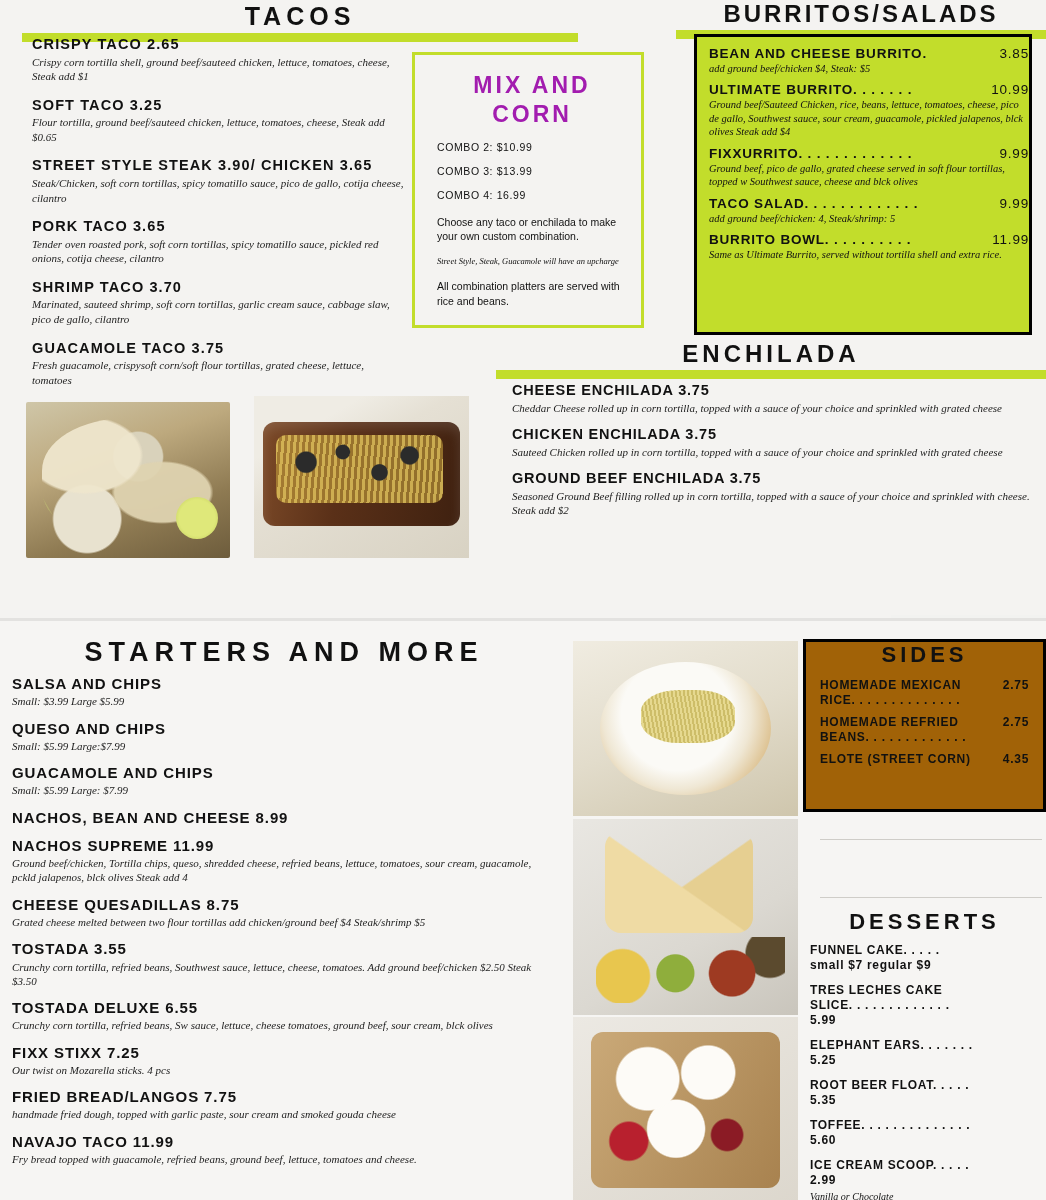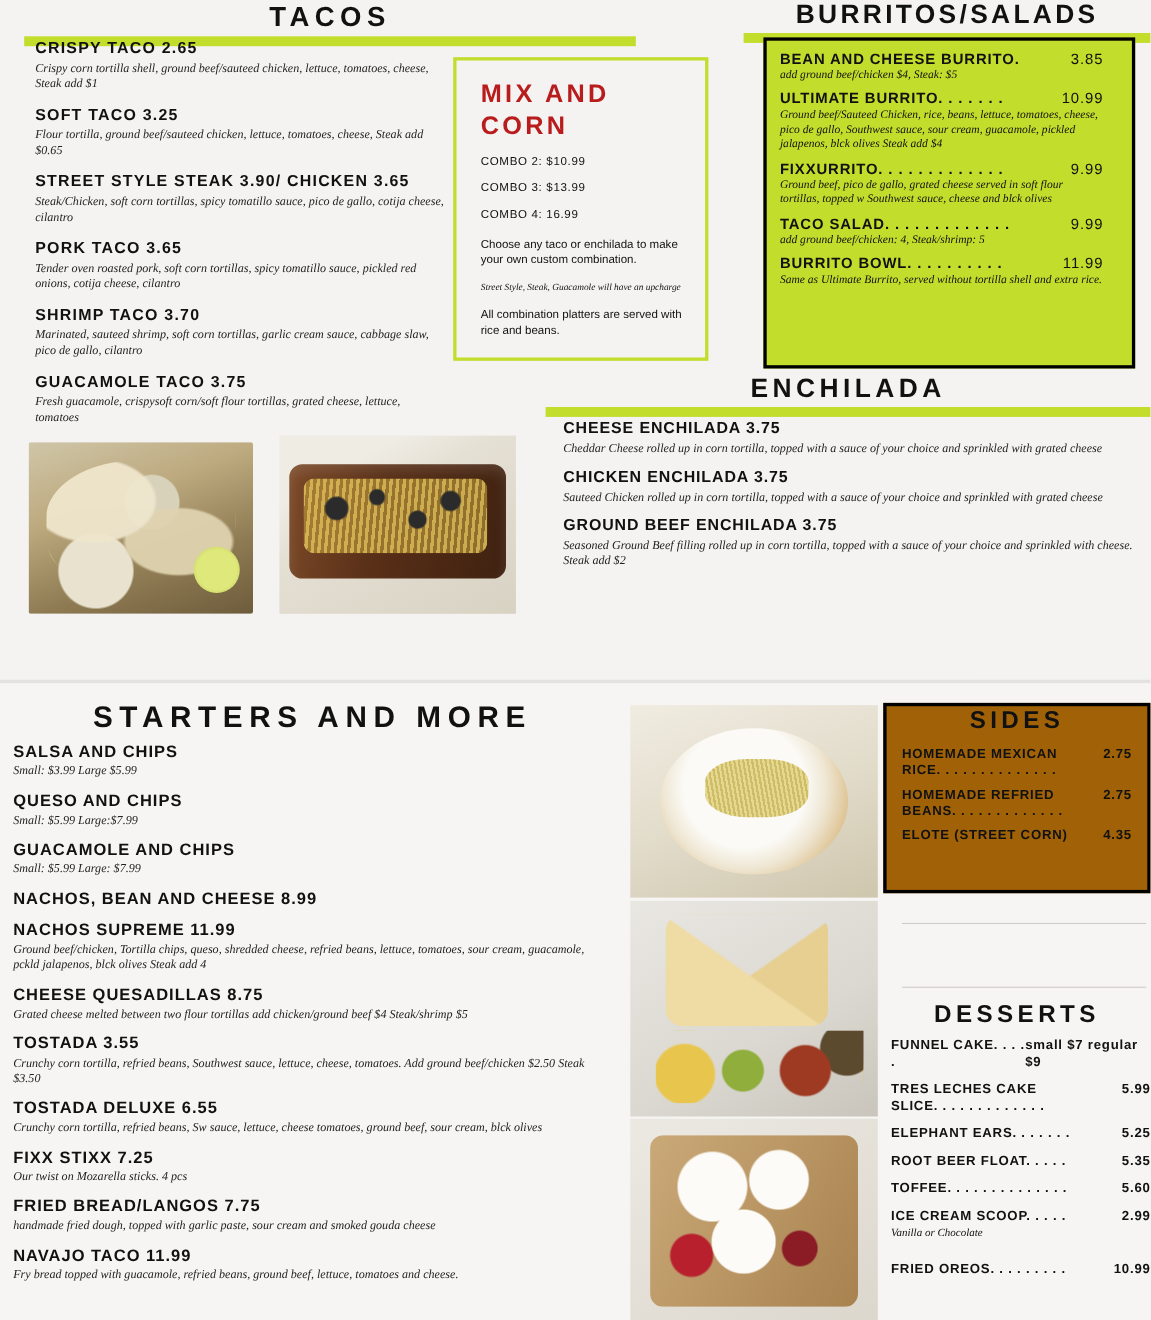--- a/index.html
+++ b/index.html
@@ -72,22 +72,23 @@
     width:232px; height:276px;
     border: 3px solid #c2dd2b;
     background: #f4f3f1;
     padding: 16px 14px 10px 22px;
   }
   .mixbox h2 {
     margin:0;
     font-size:23px;
     font-weight:800;
     letter-spacing:3px;
+    text-align:center;
     line-height:1.25;
-    color:#b91c1c;
+    color:#a21caf;
   }
   .combo-line {
     font-size: 10.5px;
     letter-spacing: 0.6px;
     margin-top: 12px;
     color:#111;
   }
   .mix-note {
     font-size: 10.5px;
     line-height: 1.4;
@@ -109,21 +110,21 @@
 
   
   .burr-head { position:absolute; left:676px; top:0px; width:370px; }
   .burr-head .sec-title { font-size:24px; letter-spacing:3px; }
   .burrbox {
     position:absolute;
     left:694px; top:34px;
     width:338px; height:301px;
     background:#c2dd2b;
     border: 3px solid #000;
-    padding: 9px 26px 8px 12px;
+    padding: 9px 0 8px 12px;
   }
   .bitem { margin-bottom: 7px; }
   .bitem .brow {
     font-size: 13.5px;
     font-weight: 700;
     letter-spacing: 0.8px;
     display:flex;
     justify-content: space-between;
     align-items: baseline;
   }
@@ -289,21 +290,21 @@
 
   
   .dess-head {
     position:absolute; left:803px; top:288px; width:243px;
     text-align:center; font-size:22px; font-weight:800; letter-spacing:4px;
   }
   .dess-list { position:absolute; left:810px; top:322px; width:236px; }
   .drow {
     display:flex; justify-content:space-between; align-items:baseline;
     font-size:12px; font-weight:700; letter-spacing:0.7px;
-    line-height:1.25; margin-bottom:10px;
+    line-height:1.25; margin-bottom:10px;flex-direction:column;
   }
   .drow .dname { max-width: 165px; }
   .dsub { font-size:10px; font-style:italic; font-weight:400;
           font-family:"Liberation Serif", serif; margin-top:-7px; margin-bottom:19px; }
   .dess-divider {
     position:absolute; left:820px; top:276px; width:222px; height:1px; background:#cfcdc8;
   }
   .sides-divider {
     position:absolute; left:820px; top:218px; width:222px; height:1px; background:#cfcdc8;
   }

